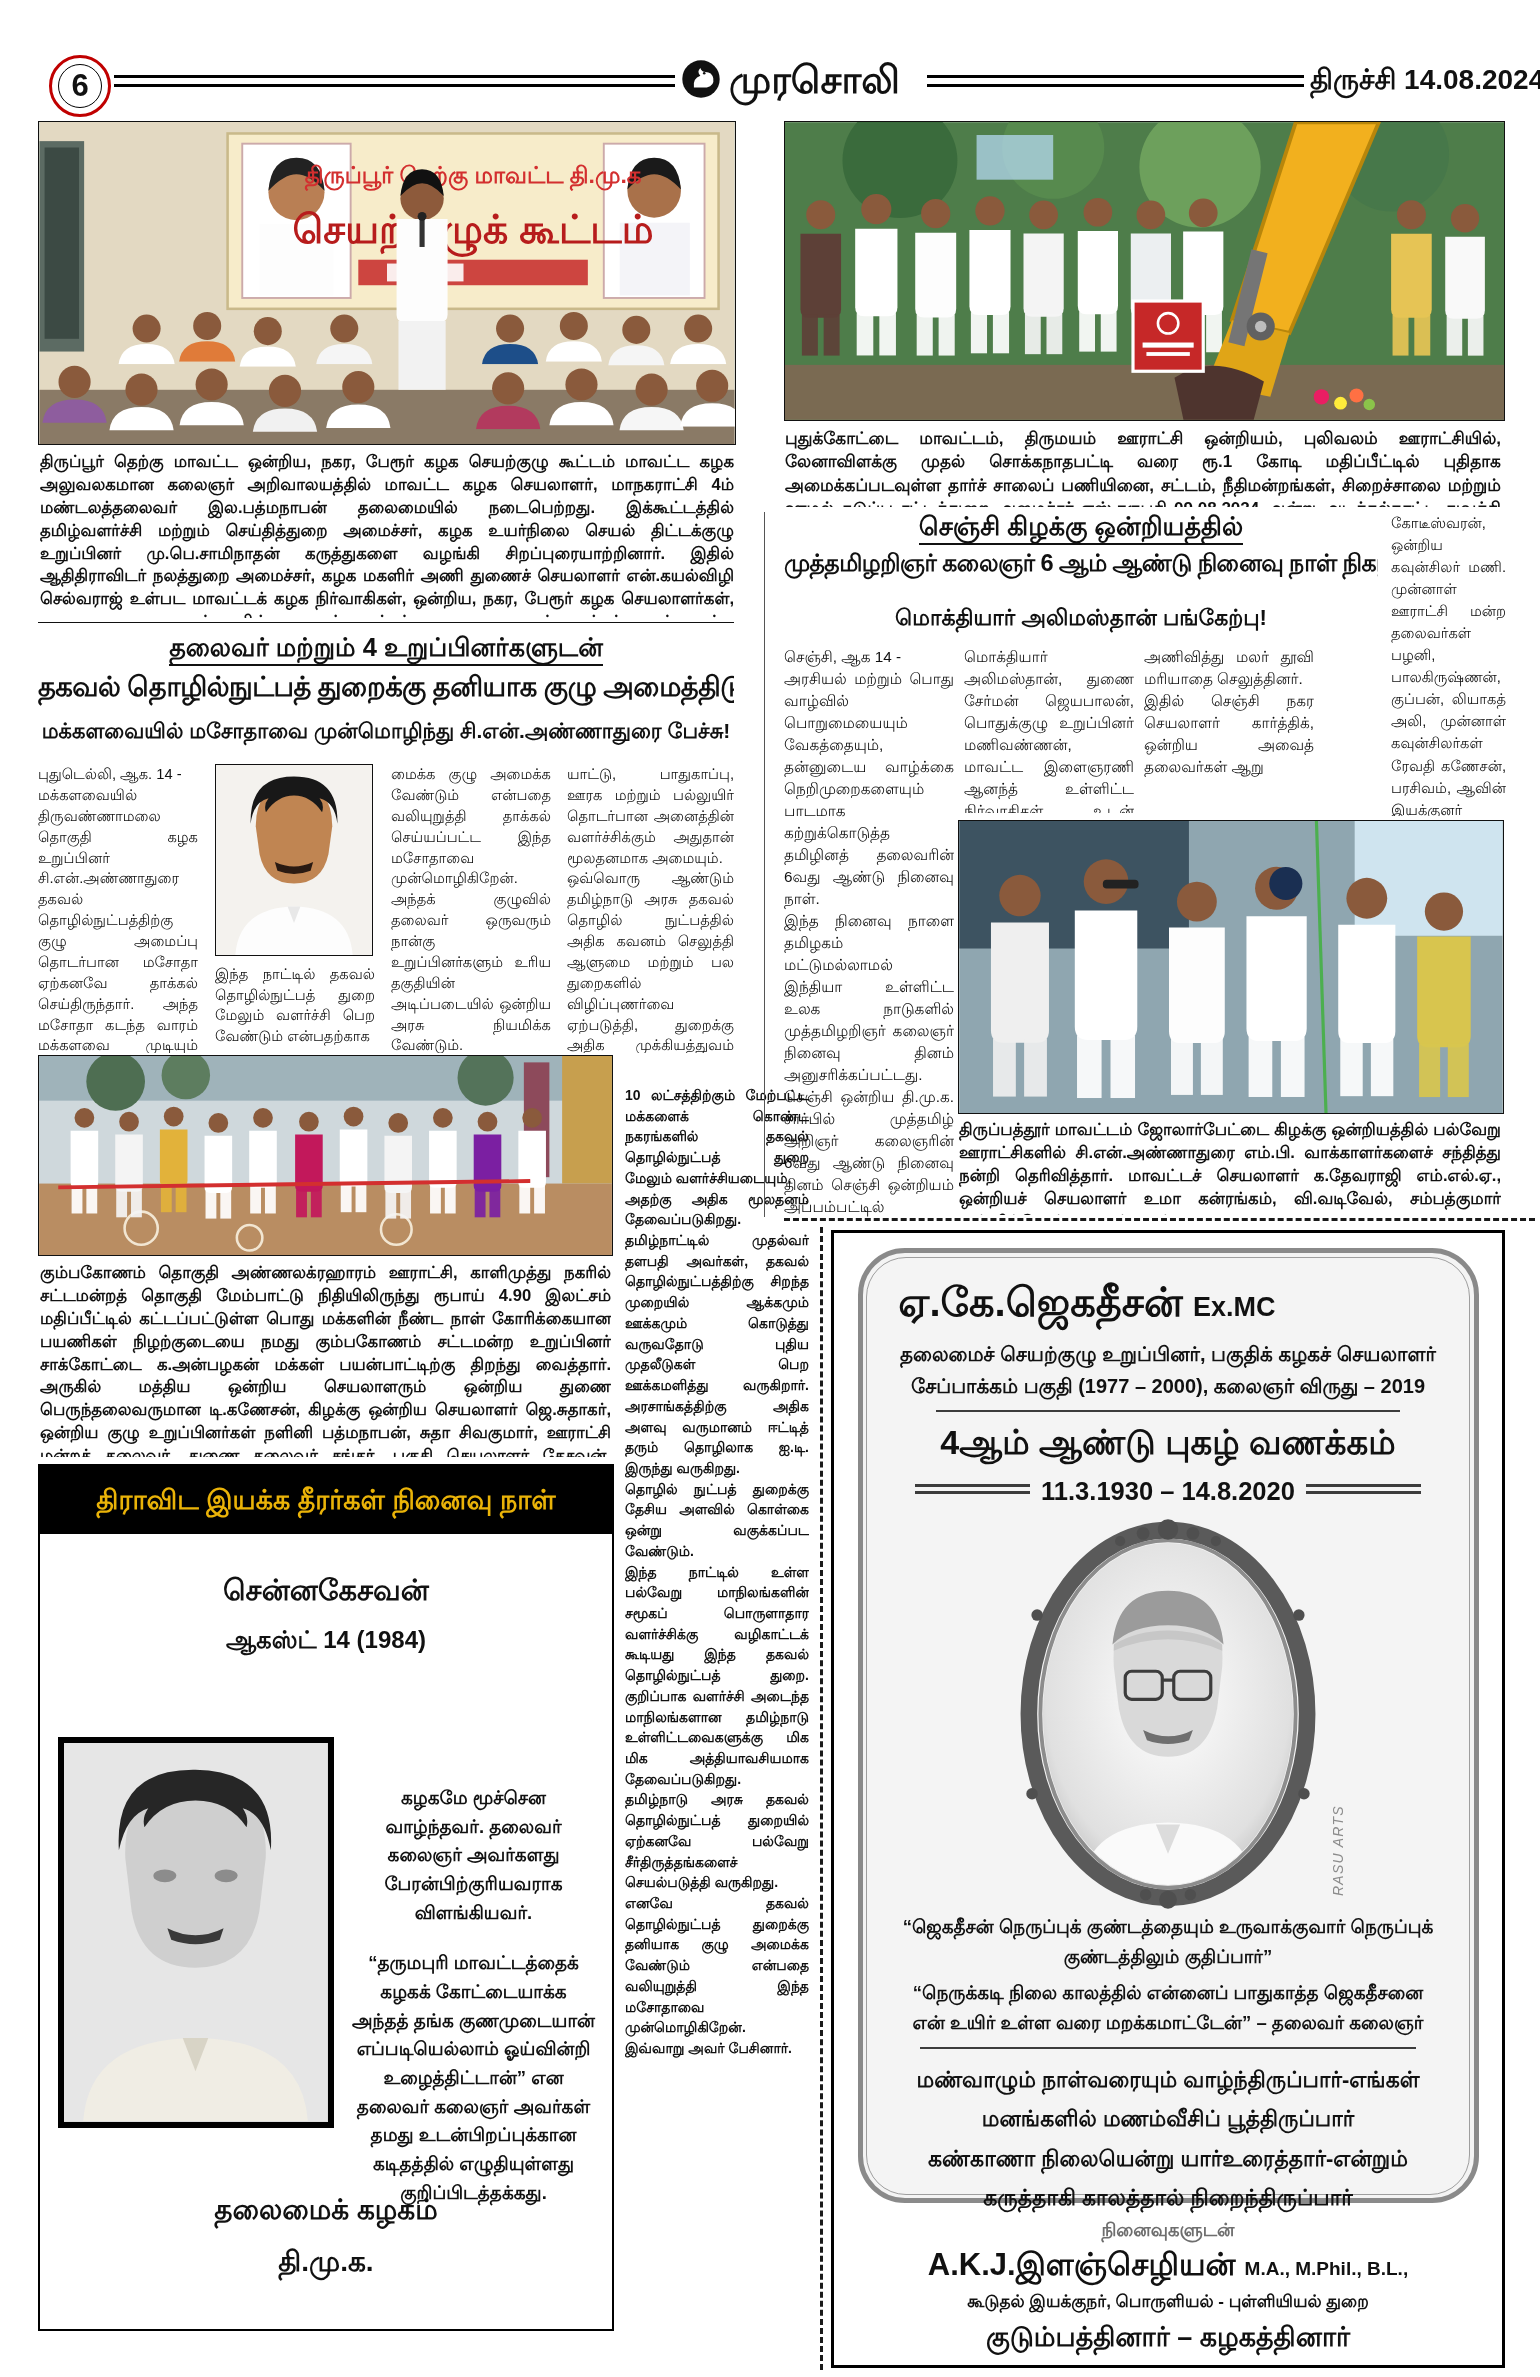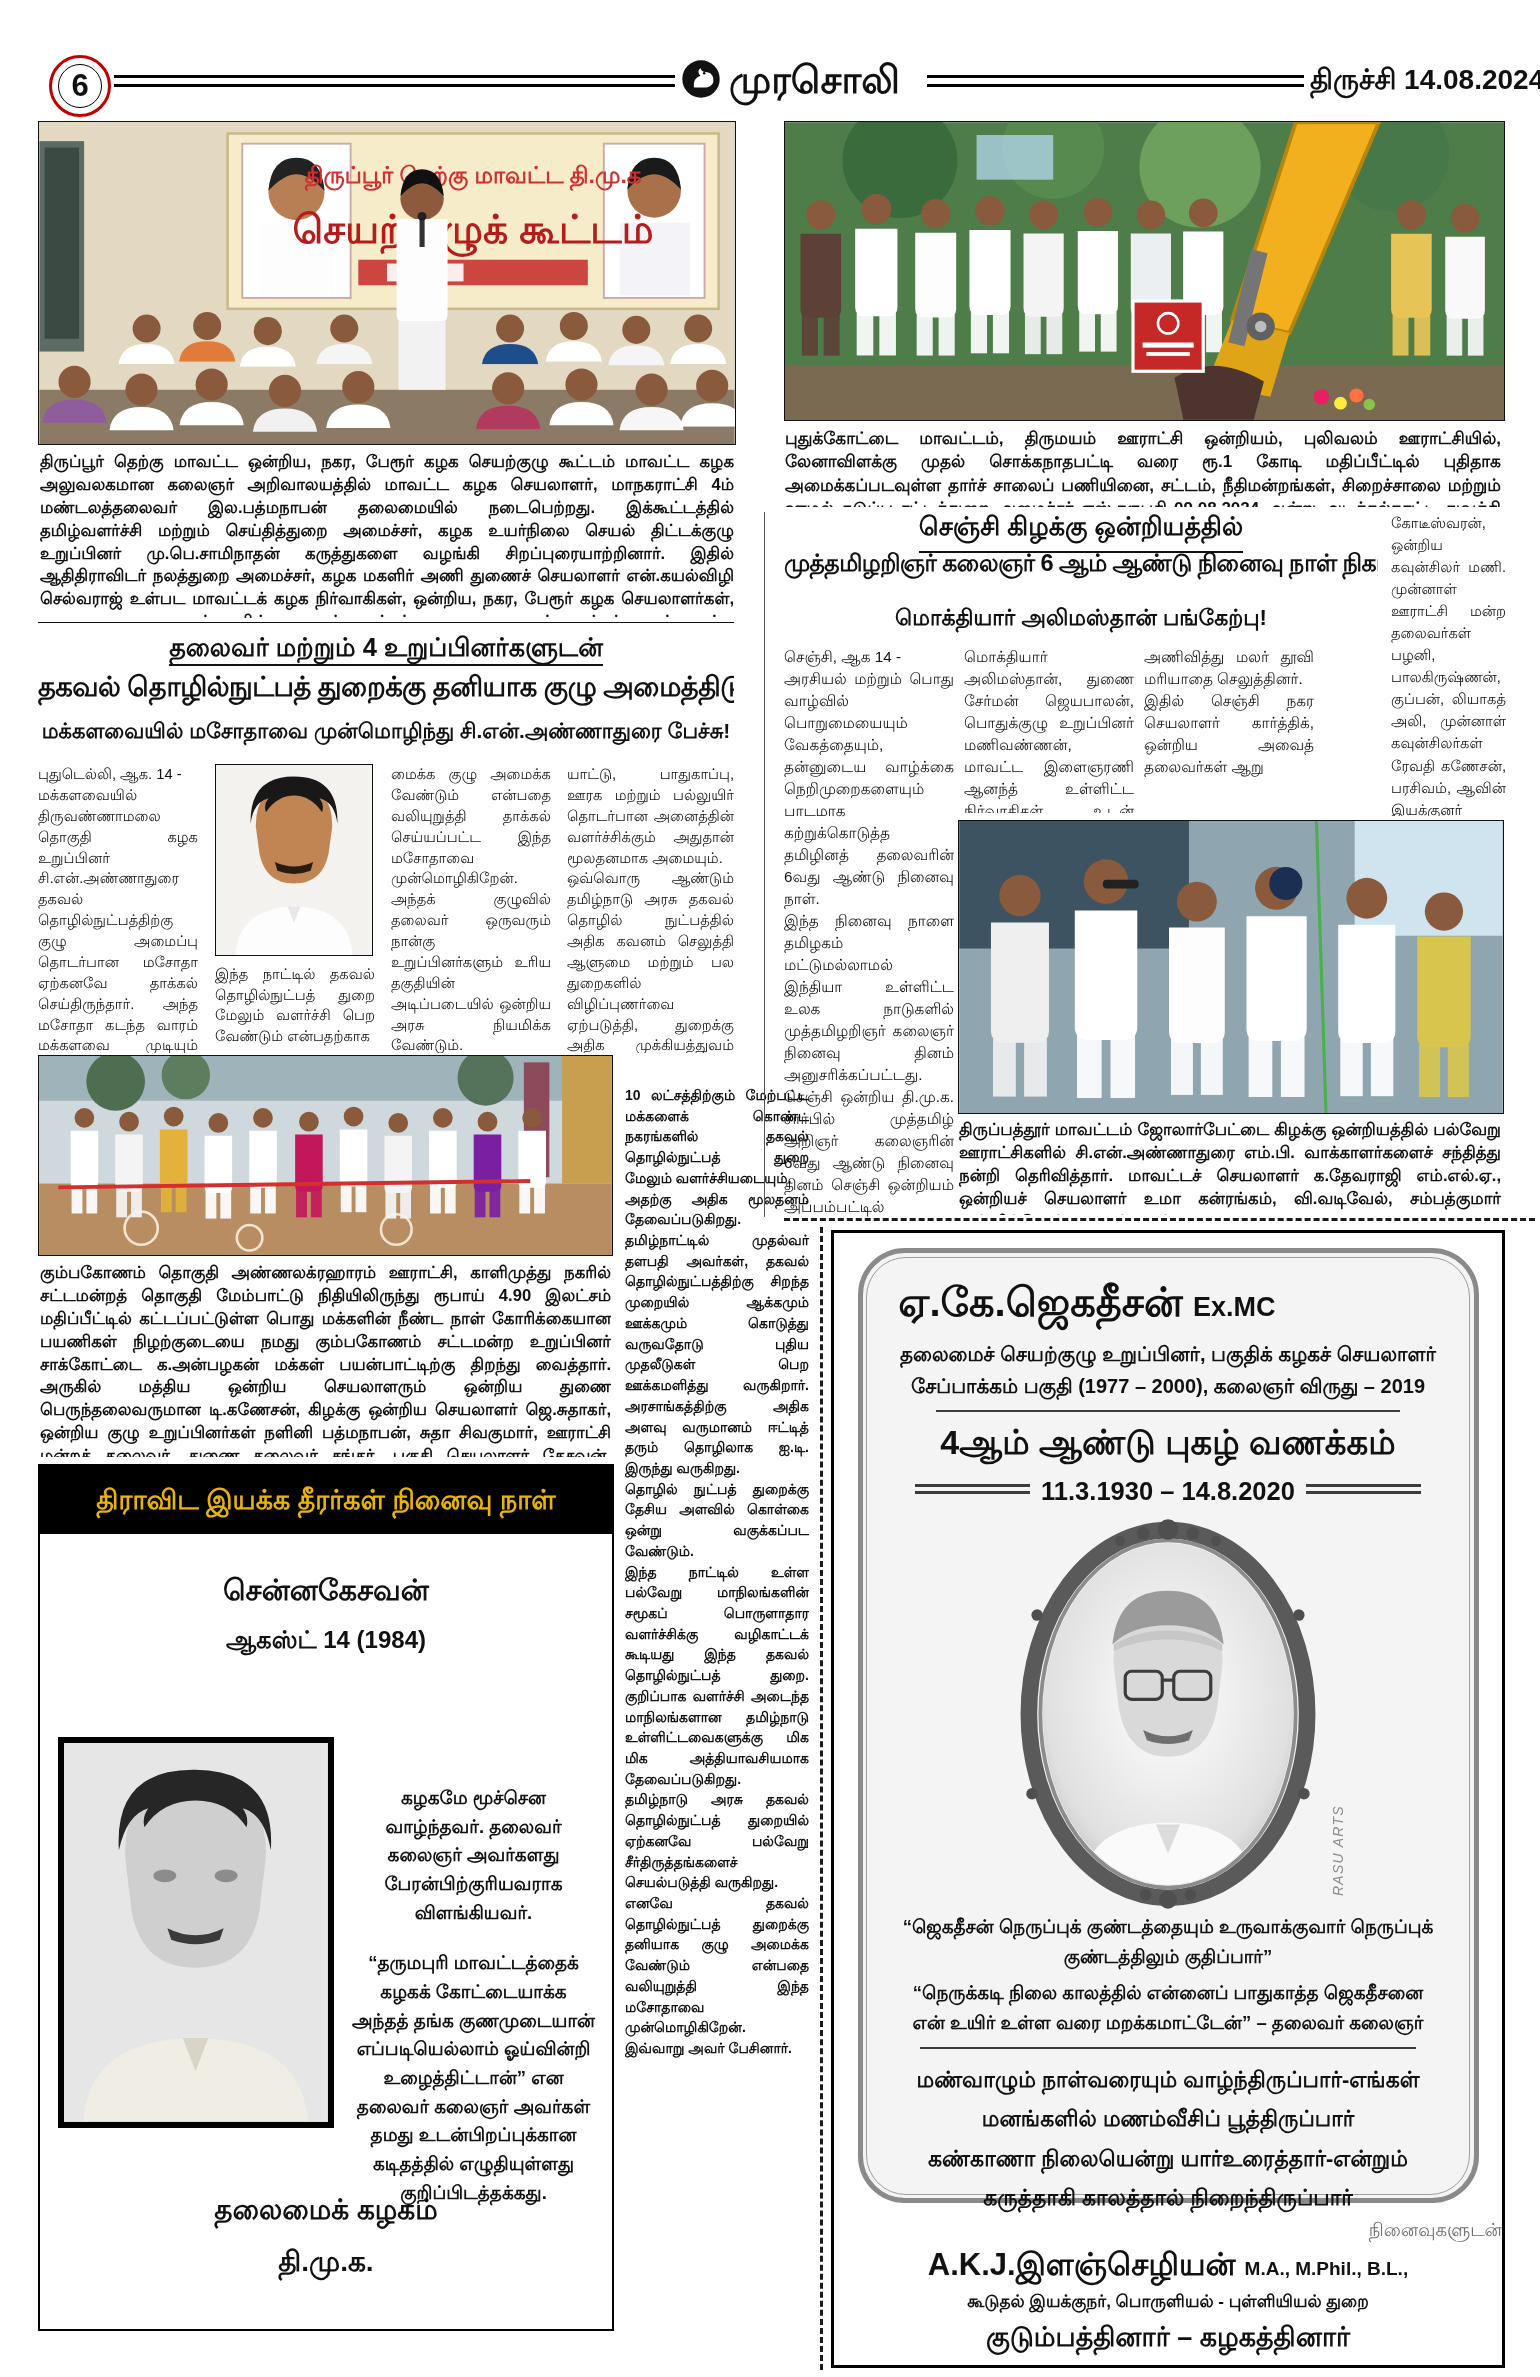--- a/index.html
+++ b/index.html
@@ -249,21 +249,21 @@
         <rect x="566" y="360" width="68" height="6" fill="#fff"></rect>
       <circle cx="840" cy="430" r="12" fill="#e91e63"></circle>
         <circle cx="870" cy="440" r="10" fill="#ffeb3b"></circle>
         <circle cx="895" cy="428" r="11" fill="#ff7043"></circle>
         <circle cx="915" cy="442" r="9" fill="#8bc34a"></circle>
     </svg>
   </div>
   <div class="abs cap" style="left:785px;top:427px;width:716px;height:80px;font-size:17px;">புதுக்கோட்டை மாவட்டம், திருமயம் ஊராட்சி ஒன்றியம், புலிவலம் ஊராட்சியில், லேனாவிளக்கு முதல் சொக்கநாதபட்டி வரை ரூ.1 கோடி மதிப்பீட்டில் புதிதாக அமைக்கப்படவுள்ள தார்ச் சாலைப் பணியினை, சட்டம், நீதிமன்றங்கள், சிறைச்சாலை மற்றும் ஊழல் தடுப்பு சட்டத்துறை அமைச்சர் எஸ்.ரகுபதி 09.08.2024 அன்று அடிக்கல்நாட்டி துவக்கி வைத்தார்.</div>
 
   <div class="abs ctr" style="left:784px;top:512px;width:594px;">
-    <span style="font-size:25.5px;font-weight:700;border-bottom:2.6px solid #111;padding-bottom:11px;">செஞ்சி கிழக்கு ஒன்றியத்தில்</span>
+    <span style="font-size:25.5px;font-weight:700;border-bottom:2.6px solid #111;padding-bottom:3px;">செஞ்சி கிழக்கு ஒன்றியத்தில்</span>
   </div>
   <div class="abs ctr nowrap" style="left:784px;top:550px;width:594px;font-size:23.6px;font-weight:800;letter-spacing:-0.6px;">முத்தமிழறிஞர் கலைஞர் 6 ஆம் ஆண்டு நினைவு நாள் நிகழ்ச்சி!</div>
   <div class="abs ctr nowrap" style="left:784px;top:605px;width:594px;font-size:22px;font-weight:700;">மொக்தியார் அலிமஸ்தான் பங்கேற்பு!</div>
 
   <div class="abs solidv" style="left:764px;top:512px;height:705px;"></div>
 
   <div class="abs prose" style="left:784px;top:646px;width:170px;height:571px;font-size:15.3px;line-height:1.44;">செஞ்சி, ஆக 14 -
 அரசியல் மற்றும் பொது வாழ்வில் பொறுமையையும் வேகத்தையும், தன்னுடைய வாழ்க்கை நெறிமுறைகளையும் பாடமாக கற்றுக்கொடுத்த தமிழினத் தலைவரின் 6வது ஆண்டு நினைவு நாள்.
 இந்த நினைவு நாளை தமிழகம் மட்டுமல்லாமல் இந்தியா உள்ளிட்ட உலக நாடுகளில் முத்தமிழறிஞர் கலைஞர் நினைவு தினம் அனுசரிக்கப்பட்டது.
 செஞ்சி ஒன்றிய தி.மு.க. சார்பில் முத்தமிழ் அறிஞர் கலைஞரின் 6வது ஆண்டு நினைவு தினம் செஞ்சி ஒன்றியம் அப்பம்பட்டில் அனுசரிக்கப்பட்டது.
@@ -356,21 +356,21 @@
         <div style="font-size:18.5px;font-weight:600;line-height:1.6;">“ஜெகதீசன் நெருப்புக் குண்டத்தையும் உருவாக்குவார் நெருப்புக் குண்டத்திலும் குதிப்பார்”</div>
         <div style="margin-top:6.4px;font-size:18.5px;font-weight:600;line-height:1.6;">“நெருக்கடி நிலை காலத்தில் என்னைப் பாதுகாத்த ஜெகதீசனை என் உயிர் உள்ள வரை மறக்கமாட்டேன்” – தலைவர் கலைஞர்</div>
         <hr class="obit-hr" style="width:92%;">
         <div style="font-size:22px;font-weight:800;line-height:1.8;white-space:pre-line;">மண்வாழும் நாள்வரையும் வாழ்ந்திருப்பார்-எங்கள்
 மனங்களில் மணம்வீசிப் பூத்திருப்பார்
 கண்காணா நிலையென்று யார்உரைத்தார்-என்றும்
 கருத்தாகி காலத்தால் நிறைந்திருப்பார்</div>
       </div>
     </div>
     <div class="ctr" style="margin-top:16.6px;">
-      <div style="font-size:18px;color:#6e6e6e;font-weight:400;text-align:right;">நினைவுகளுடன்</div>
+      <div style="font-size:18px;color:#6e6e6e;font-weight:700;">நினைவுகளுடன்</div>
       <div style="margin-top:3.8px;display:flex;justify-content:center;align-items:baseline;gap:9px;">
         <span style="font-size:31px;font-weight:800;">A.K.J.இளஞ்செழியன்</span>
         <span style="font-size:19px;font-weight:700;">M.A., M.Phil., B.L.,</span>
       </div>
       <div style="margin-top:5.1px;font-size:17px;font-weight:600;">கூடுதல் இயக்குநர், பொருளியல் - புள்ளியியல் துறை</div>
       <div style="margin-top:9px;font-size:27px;font-weight:800;">குடும்பத்தினார் – கழகத்தினார்</div>
     </div>
   </div>
 
 </div>

